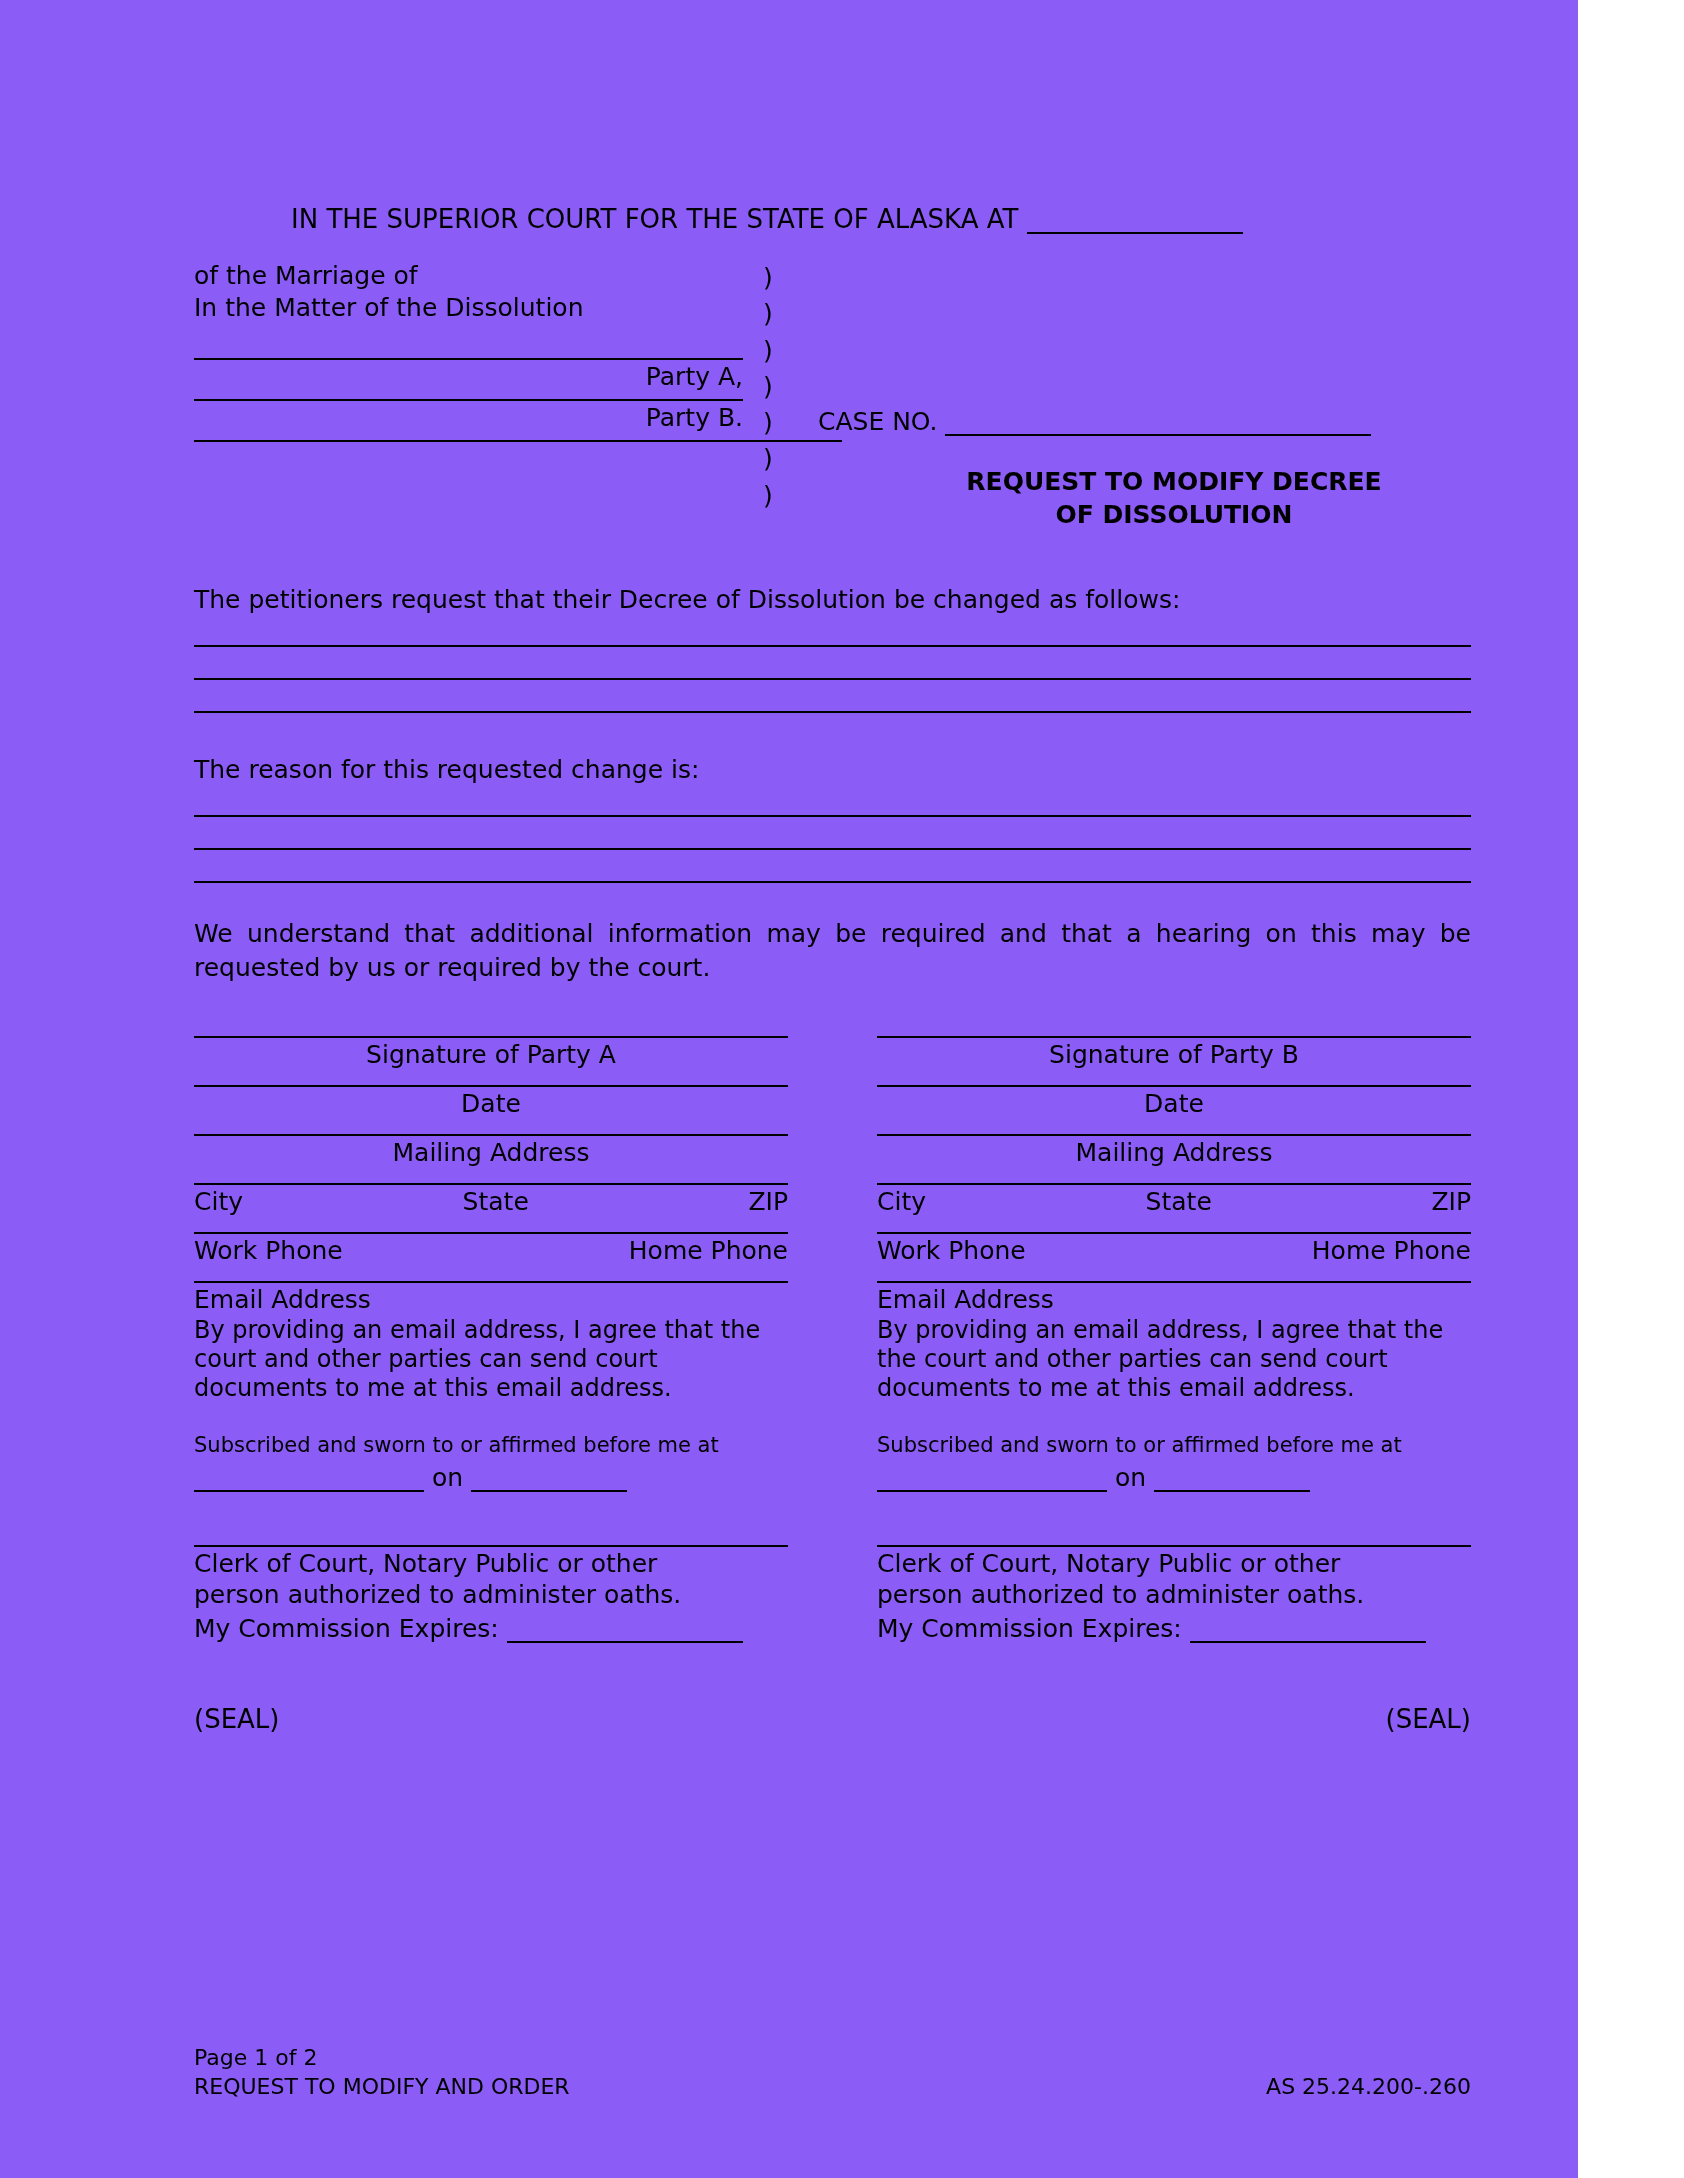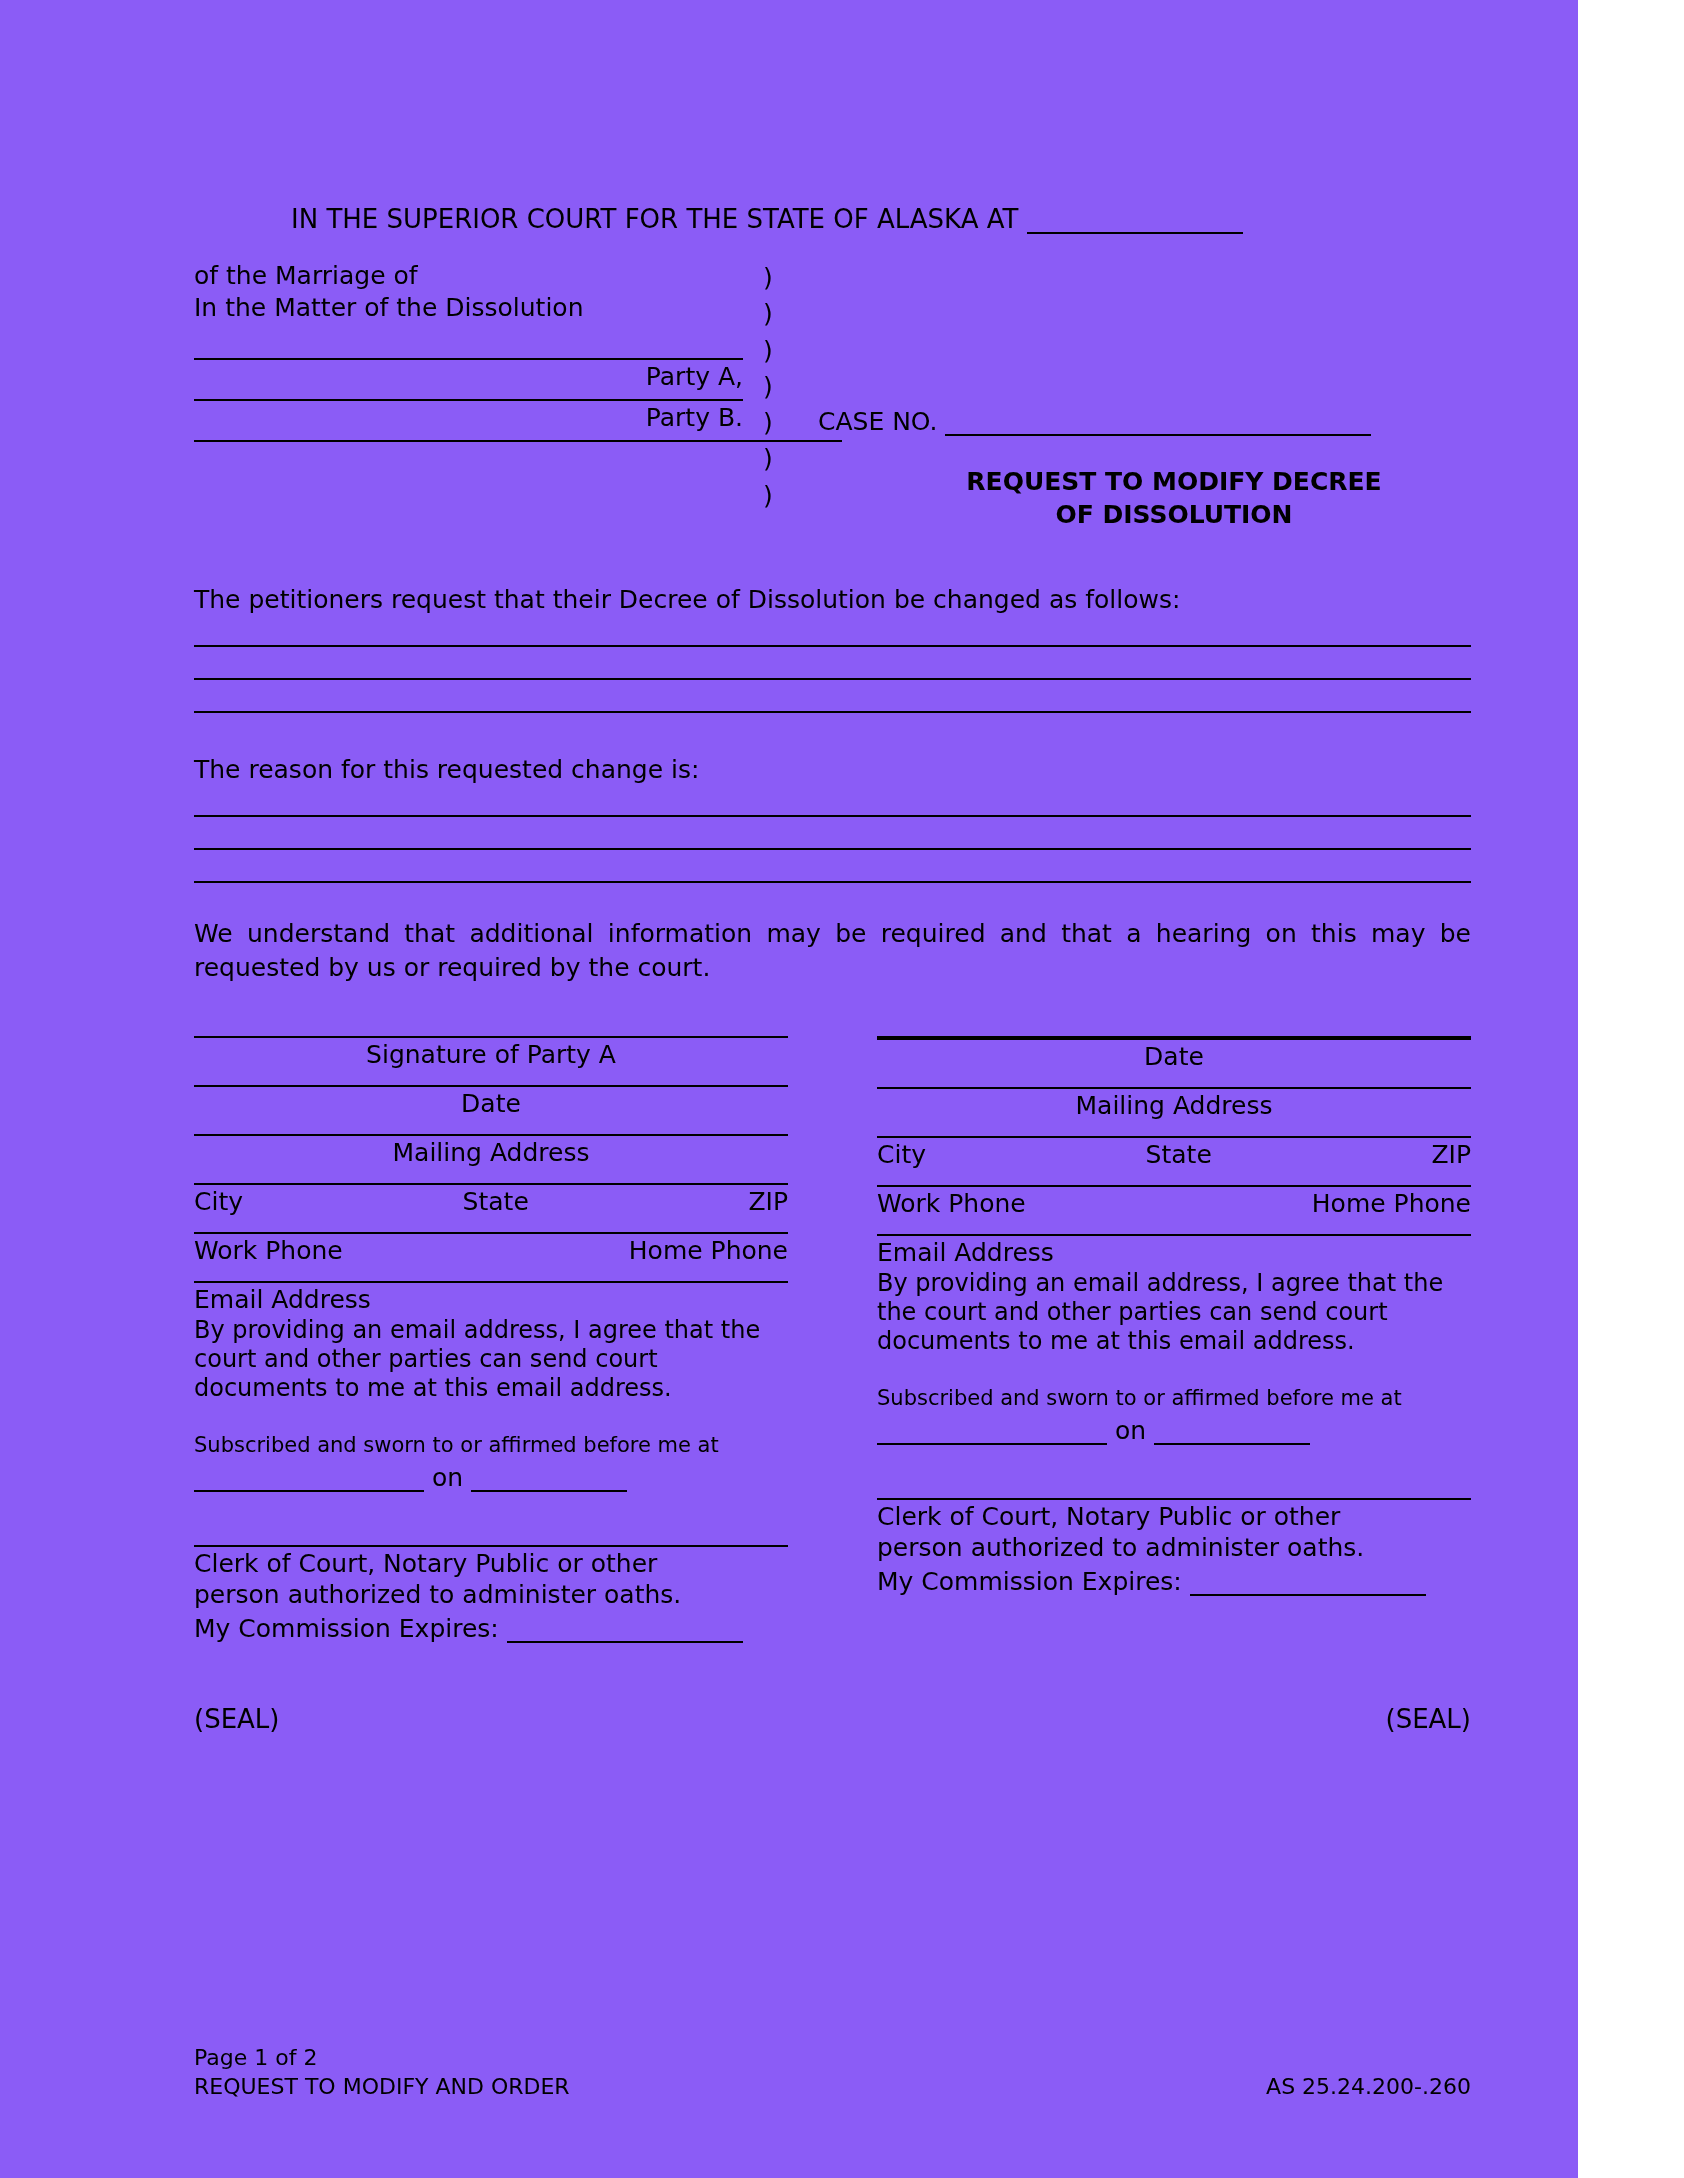--- a/index.html
+++ b/index.html
@@ -299,20 +299,21 @@
           <div>person authorized to administer oaths.</div>
         </div>
         <div class="on-line" style="padding-top:4px;">
           <span>My Commission Expires:</span>
           <span class="rule-inline" style="width:236px;height:24px;"></span>
         </div>
       </div>
 
       <div class="col">
         <div class="sig-rule"></div>
+        <div class="sig-label-center">Signature of Party B</div>
 
         <div class="sig-rule"></div>
         <div class="sig-label-center">Date</div>
 
         <div class="sig-rule"></div>
         <div class="sig-label-center">Mailing Address</div>
 
         <div class="sig-rule"></div>
         <div class="sig-row sig-row-3">
           <span>City</span>

